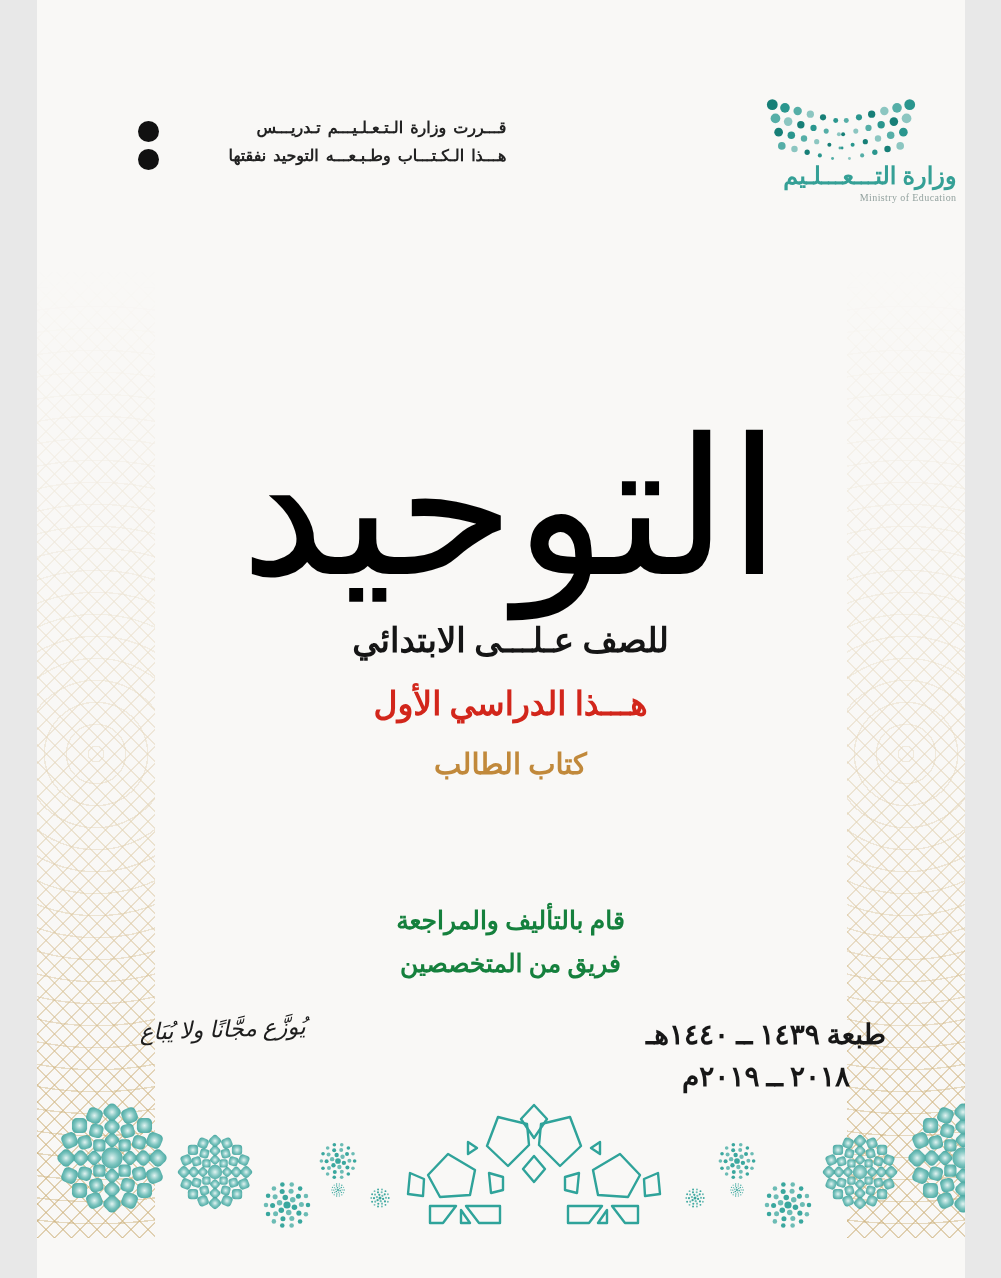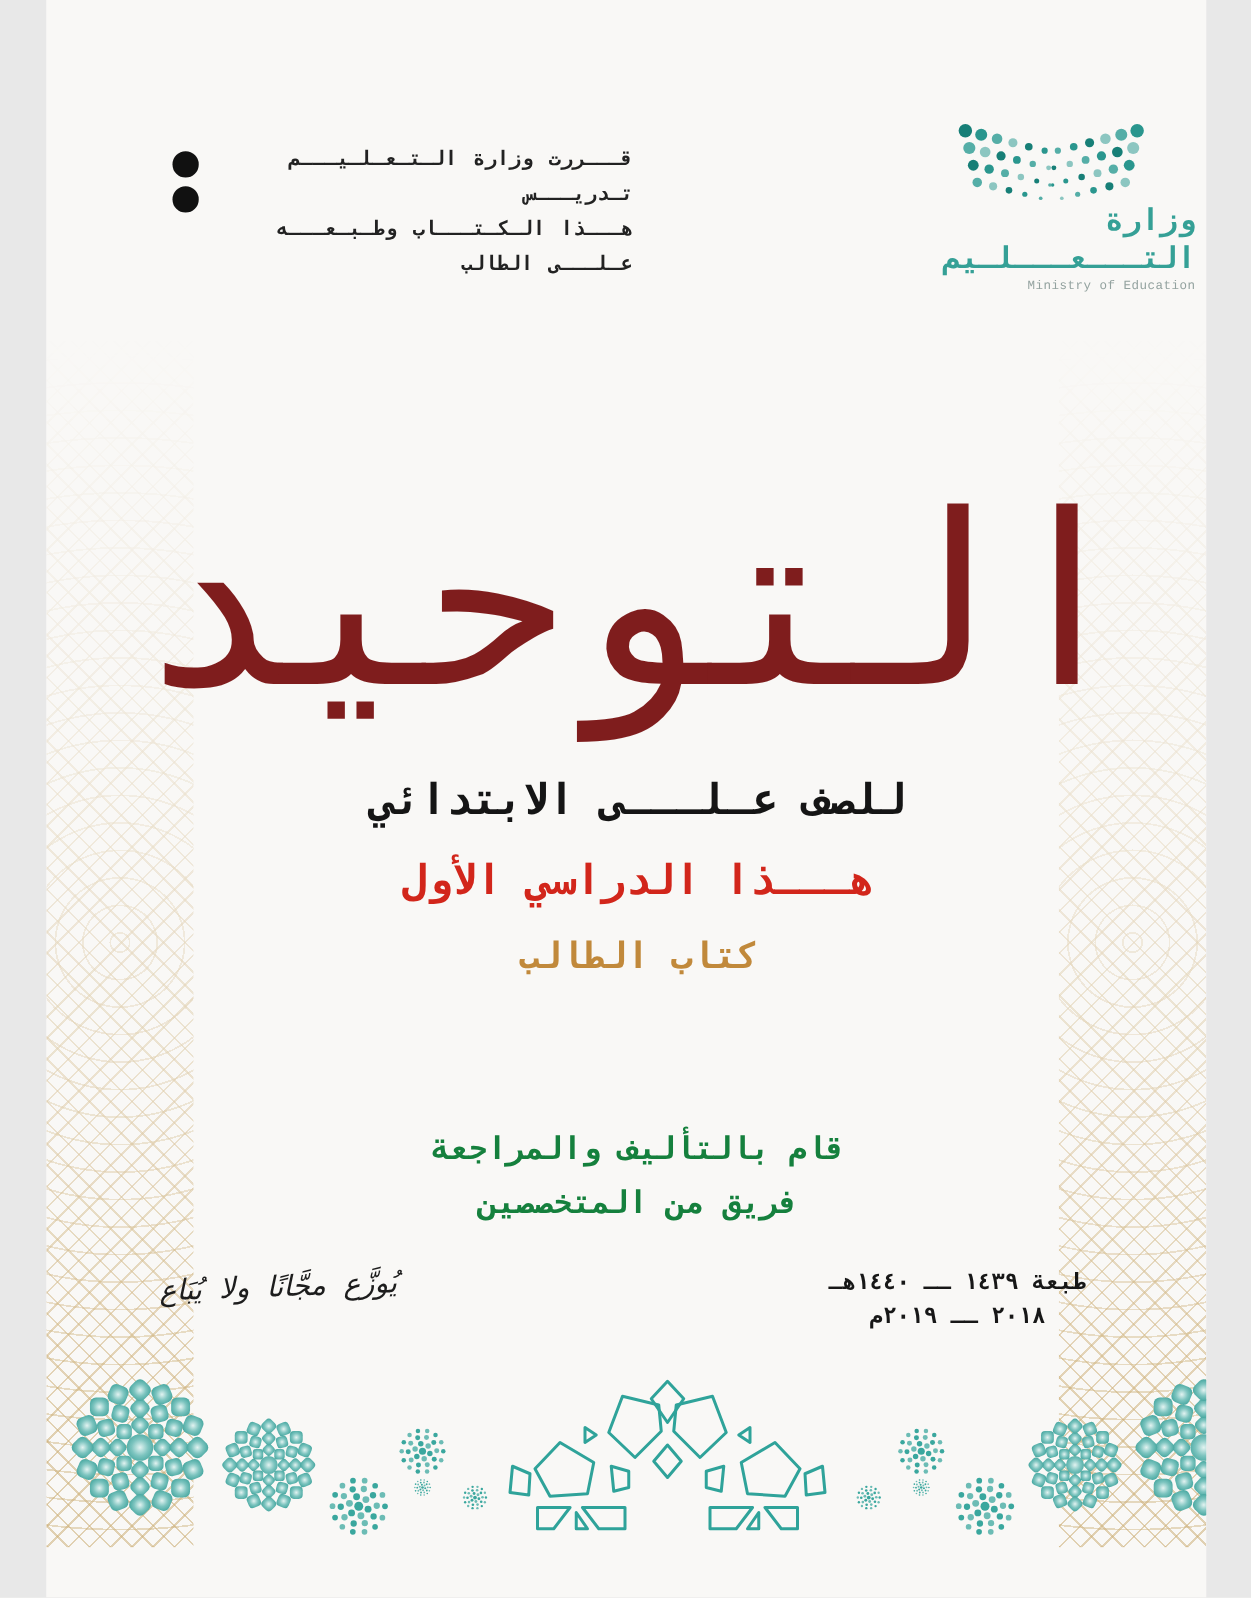--- a/index.html
+++ b/index.html
@@ -1,19 +1,19 @@
 <!DOCTYPE html>
 <html lang="ar"><head>
 <meta charset="utf-8">
 <style>
   html,body{margin:0;padding:0;background:#e8e8e8;}
   .page{
     position:relative; width:928px; height:1278px; margin:0 auto;
     background:#f9f8f6; overflow:hidden;
-    font-family:Liberation Mono, monospace;
+    font-family:Liberation Serif, serif;
   }
   
   .edge-strip{
     position:absolute; top:270px; bottom:40px; width:118px; pointer-events:none;
     background:
       repeating-linear-gradient(45deg, rgba(203,172,114,.55) 0 1.4px, transparent 1.4px 12px),
       repeating-linear-gradient(135deg, rgba(203,172,114,.55) 0 1.4px, transparent 1.4px 12px),
       repeating-radial-gradient(circle, rgba(203,172,114,0) 0 7px, rgba(203,172,114,.45) 7px 8.4px, transparent 8.4px 22px);
     -webkit-mask-image:linear-gradient(to bottom, transparent 0%, rgba(0,0,0,.22) 28%, rgba(0,0,0,.55) 62%, rgba(0,0,0,.95) 90%, rgba(0,0,0,.95) 100%);
     mask-image:linear-gradient(to bottom, transparent 0%, rgba(0,0,0,.22) 28%, rgba(0,0,0,.55) 62%, rgba(0,0,0,.95) 90%, rgba(0,0,0,.95) 100%);
@@ -39,54 +39,54 @@
   .logo{position:absolute; left:688px; top:92px; width:232px; text-align:right;}
   .logo-dots{display:block; margin:0 auto; width:170px; height:74px;}
   .logo-ar{
     direction:rtl; font-size:24px; font-weight:bold; color:#35a096;
     margin-top:-4px; letter-spacing:0;
   }
   .logo-en{font-size:10px; color:#93a29f; letter-spacing:.4px; margin-top:2px;}
 
   
   .centered{position:absolute; left:20px; right:0; text-align:center; direction:rtl;}
-  .title{top:398px; font-size:190px; line-height:200px; color:#7f1d1d; font-weight:normal; margin:0;}
+  .title{top:398px; font-size:190px; line-height:200px; color:#000000; font-weight:normal; margin:12px;}
   .grade{top:620px; font-size:34px; font-weight:bold; color:#151515;}
   .semester{top:684px; font-size:33px; font-weight:bold; color:#d2261b;}
   .booktype{top:747px; font-size:29px; font-weight:bold; color:#c1893b;}
   .authors{top:900px; font-size:25px; font-weight:bold; color:#15803d; line-height:1.7;}
 
   
   .free-note{
     position:absolute; left:78px; top:1016px; width:215px;
     direction:rtl; text-align:center; font-size:23px; color:#1d1d1d;
     font-style:italic; transform:rotate(-2deg);
   }
   .edition{
     position:absolute; right:76px; top:1014px; width:245px;
     direction:rtl; text-align:center;
-    font-size:18px; font-weight:bold; color:#171717; line-height:1.5;
+    font-size:28px; font-weight:bold; color:#171717; line-height:1.5;
   }
 
   
   .ornaments{position:absolute; left:0; top:0; width:1001px; height:1278px; pointer-events:none;}
 </style>
 </head>
 <body>
 
 <div class="page">
 
   <div class="edge-strip left"></div>
   <div class="edge-strip right"></div>
 
   <span class="decree-bullet b1"></span>
   <span class="decree-bullet b2"></span>
   <div class="decree-text">
     <div>قـــررت وزارة الـتـعـلـيـــم تـدريـــس</div>
-    <div>هـــذا الـكـتـــاب وطـبـعـــه عـلـــى الطالب</div>
+    <div>هـــذا الـكـتـــاب وطـبـعـــه التوحيد نفقتها</div>
   </div>
 
   <div class="logo">
     <svg id="logo-dots" class="logo-dots" viewBox="0 0 160 70">
         <circle cx="15" cy="12" r="5.1" fill="#177f77"></circle>
         <circle cx="145" cy="12" r="5.1" fill="#2a968e"></circle>
         <circle cx="27" cy="15" r="4.55" fill="#2a968e"></circle>
         <circle cx="133" cy="15" r="4.55" fill="#55aea7"></circle>
         <circle cx="39" cy="18" r="3.9999999999999996" fill="#55aea7"></circle>
         <circle cx="121" cy="18" r="3.9999999999999996" fill="#8cc6c1"></circle>

